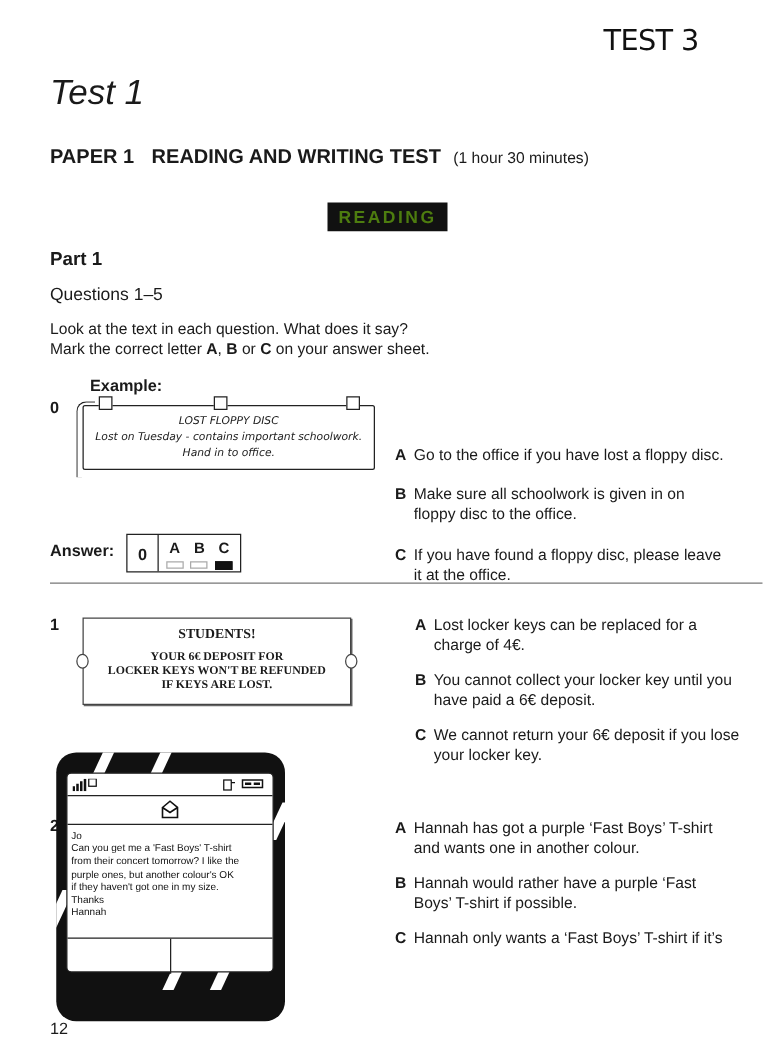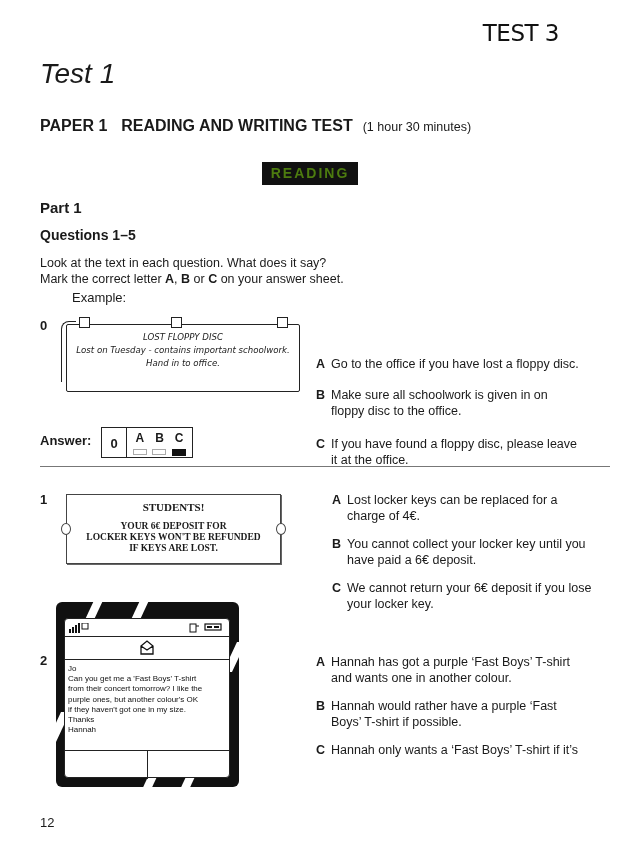--- a/index.html
+++ b/index.html
@@ -7,45 +7,45 @@
          font-family:"Liberation Sans", sans-serif; color:#1a1a1a; }
   .abs { position:absolute; }
   .test3 { right:68px; top:20px; font-size:23px; font-family:"DejaVu Sans", sans-serif; letter-spacing:-0.5px; color:#111; }
   .test1 { left:40px; top:58px; font-size:28px; font-style:italic; color:#1a1a1a; }
   .paper { left:40px; top:117px; font-size:16px; font-weight:bold; }
   .paper .p2 { margin-left:14px; }
   .paper .dur { font-weight:normal; font-size:12.5px; margin-left:10px; }
   .reading-banner { left:262px; top:162px; width:96px; height:23px; background:#111; color:#4d7c0f;
                     font-weight:bold; font-size:14px; letter-spacing:2px; text-align:center; line-height:23px; }
   .part { left:40px; top:199px; font-size:15px; font-weight:bold; }
-  .qs { left:40px; top:227px; font-size:14px; font-weight:bold;text-align:right; }
+  .qs { left:40px; top:227px; font-size:14px; font-weight:normal;text-align:right; }
   .instr { left:40px; top:255px; font-size:12.5px; line-height:16px; }
-  .example { left:40px; top:290px; font-size:13px; font-weight:normal;padding-left:32px; }
+  .example { left:40px; top:301px; font-size:13px; font-weight:bold;padding-left:32px; }
   .qnum { font-size:13px; font-weight:bold; }
-  .sign0 { left:66px; top:324px; width:234px; height:68px; border:1.5px solid #222; border-radius:2px;
+  .sign0 { left:66px; top:324px; width:234px; height:52px; border:1.5px solid #222; border-radius:2px;
            font-family:"DejaVu Sans", sans-serif; font-style:italic; font-size:8.6px; text-align:center; line-height:13px;
            padding-top:6px; box-sizing:border-box; background:#fff; }
   .sign0:before { content:""; position:absolute; left:-6px; top:-4px; width:14px; height:60px; border-left:1.5px solid #222; border-top:1.5px solid #222; border-radius:8px 0 0 0; }
   .clip { position:absolute; top:-8px; width:9px; height:9px; border:1.2px solid #222; background:#fff; }
   .opt { font-size:12.5px; line-height:16px; }
   .opt .letter { font-weight:bold; display:inline-block; width:15px; }
   .opt .rest { padding-left:15px; display:block; }
   .answer-label { left:40px; top:433px; font-size:13px; font-weight:bold; }
   .answer-box { left:101px; top:427px; width:90px; height:29px; border:1px solid #222; display:flex; }
   .answer-box .num { width:24px; border-right:1px solid #222; text-align:center; font-weight:bold; font-size:13px; line-height:32px; }
   .answer-box .letters { flex:1; display:flex; justify-content:space-around; padding:3px 3px 0; }
   .lb { display:flex; flex-direction:column; align-items:center; font-weight:bold; font-size:12px; }
   .lb .mark { width:12px; height:4px; border:1px solid #aaa; margin-top:4px; }
   .lb .mark.filled { background:#111; border-color:#111; height:5px; }
   .divider { left:40px; top:466px; width:570px; height:0; border-top:1px solid #777; }
   .sign1 { left:66px; top:494px; width:215px; height:70px; border:1px solid #444; box-shadow:1px 1px 0 #666;
            font-family:"Liberation Serif", serif; font-weight:bold; text-align:center; font-size:9.5px; line-height:11px; padding-top:7px; box-sizing:border-box; }
   .sign1 .head { font-size:11px; margin-bottom:8px; }
   .screw { position:absolute; top:28px; width:8px; height:10px; border:1px solid #444; border-radius:50%; background:#fff; }
-  .phone { left:56px; top:602px; width:183px; height:185px; background:#111; border-radius:6px; overflow:hidden; }
+  .phone { left:45px; top:602px; width:183px; height:215px; background:#111; border-radius:16px; overflow:hidden; }
   .stripe { position:absolute; width:9px; height:22px; background:#fff; transform:skewX(-25deg); }
   .screen { position:absolute; left:8px; top:16px; width:164px; height:158px; background:#fff; border:1px solid #222; border-radius:4px; }
   .status { height:17px; border-bottom:1px solid #222; position:relative; }
   .envbar { height:22px; border-bottom:1px solid #222; position:relative; }
   .msg { font-size:8px; line-height:10.2px; padding:4px 4px 0 3px; color:#111; height:86px; border-bottom:1px solid #222; }
   .softkeys { display:flex; height:28px; }
   .softkeys div { flex:1; }
   .softkeys div:first-child { border-right:1px solid #222; }
   .pageno { left:40px; top:815px; font-size:13px; }
 </style>

